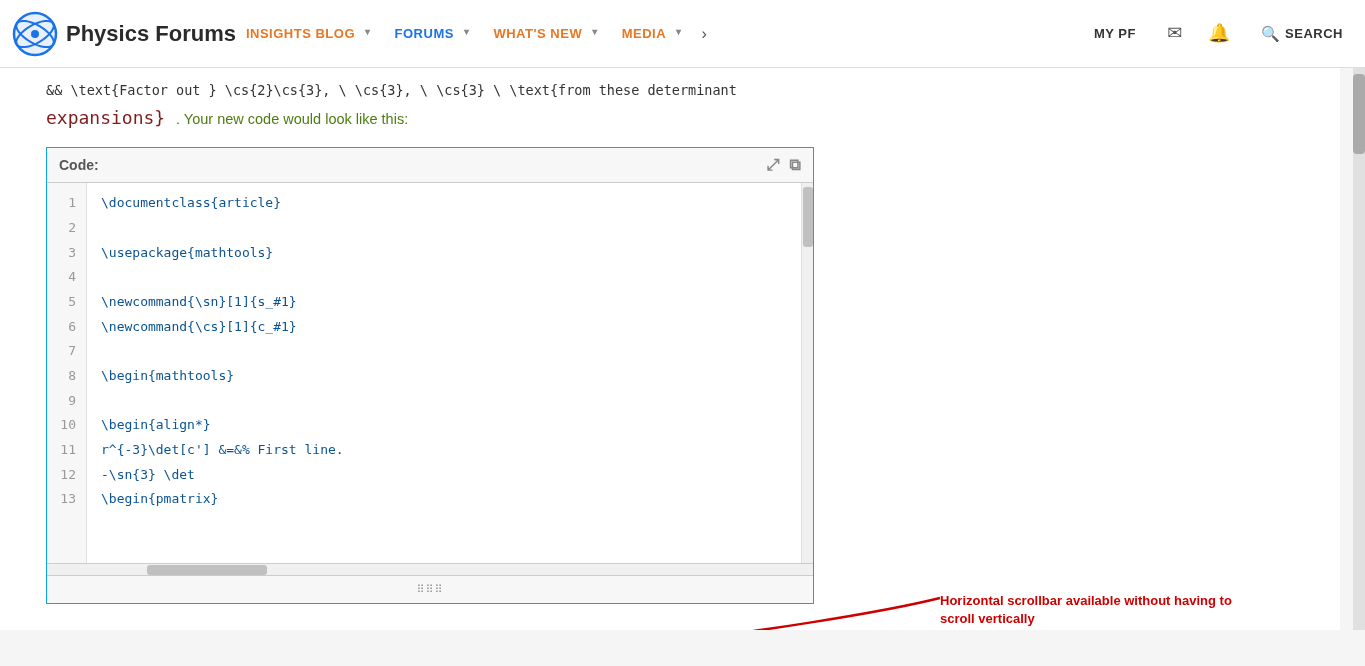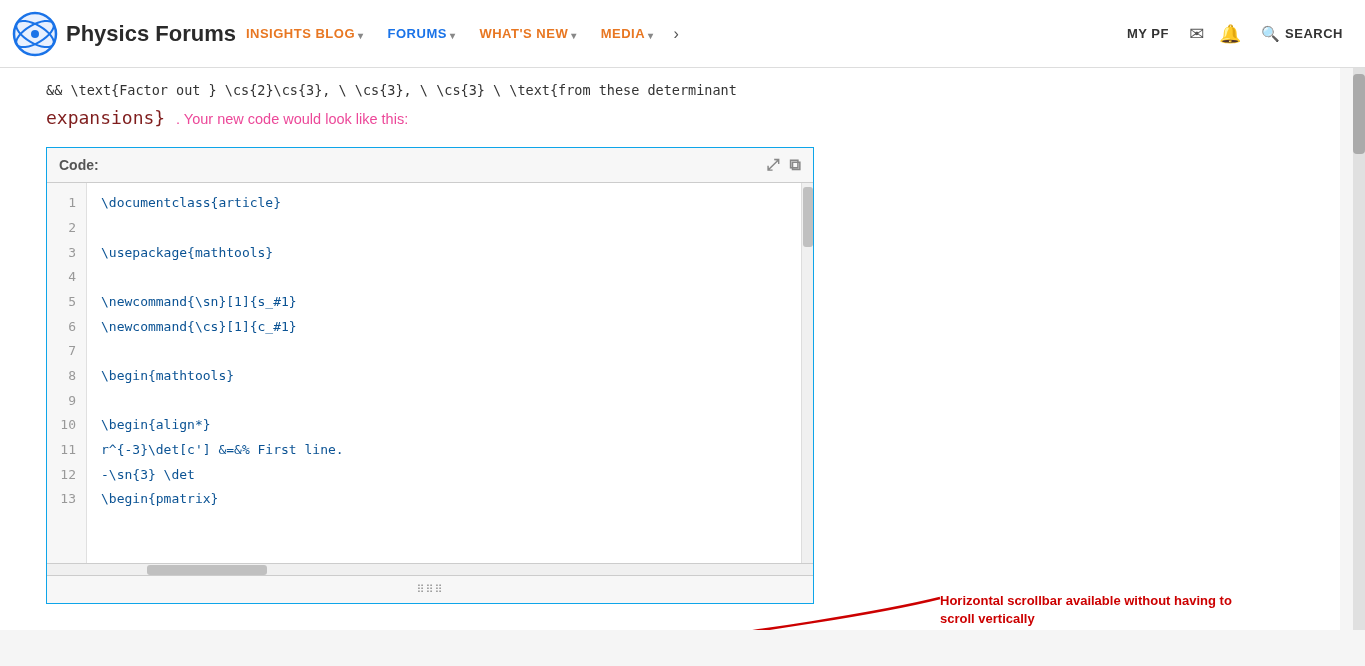--- a/index.html
+++ b/index.html
@@ -32,22 +32,22 @@
       color: #2a2a2a;
     }
     .nav-links {
       display: flex;
       align-items: center;
       gap: 4px;
       flex: 1;
     }
     .nav-item {
       display: flex;
-      align-items: flex-end;
-      gap: 3px;
+      align-items: flex-start;
+      gap: 10px;
       padding: 8px 10px;
       font-size: 13px;
       font-weight: bold;
       color: #e87722;
       text-transform: uppercase;
       cursor: pointer;
       letter-spacing: 0.5px;
     }
     .nav-item.dark { color: #1a73e8; }
     .nav-item .chevron {
@@ -55,22 +55,21 @@
       color: #888;
     }
     .nav-more {
       padding: 8px 6px;
       font-size: 16px;
       color: #555;
       cursor: pointer;
     }
     .nav-right {
       display: flex;
-      align-items: center;
-      gap: 6px;
+      gap: 17px;
     }
     .nav-right-item {
       display: flex;
       align-items: center;
       gap: 4px;
       padding: 6px 8px;
       font-size: 13px;
       font-weight: bold;
       color: #333;
       cursor: pointer;
@@ -296,21 +295,21 @@
   </nav>
 
   <div class="scrollbar-right">
     <div class="scrollbar-thumb"></div>
   </div>
 
   <div class="main-content">
 
     <div class="top-text">
       <span style="font-family:monospace; font-size:13.5px; color:#333;">&amp;&amp; \text{Factor out } \cs{2}\cs{3}, \ \cs{3}, \ \cs{3} \ \text{from these determinant</span><br>
-      <span style="font-family:monospace; font-size:18px; color:#7f1d1d;">expansions} </span><span style="font-size:14.5px; color:#ec4899; font-family:Arial,sans-serif;">. Your new code would look like this:</span>
+      <span style="font-family:monospace; font-size:18px; color:#7f1d1d;">expansions} </span><span style="font-size:14.5px; color:#4d7c0f; font-family:Arial,sans-serif;">. Your new code would look like this:</span>
     </div>
 
     <div class="code-container">
       <div class="code-header">
         <span>Code:</span>
         <div class="code-header-icons">
           <span class="code-header-icon">⤢</span>
           <span class="code-header-icon">⧉</span>
         </div>
       </div>

